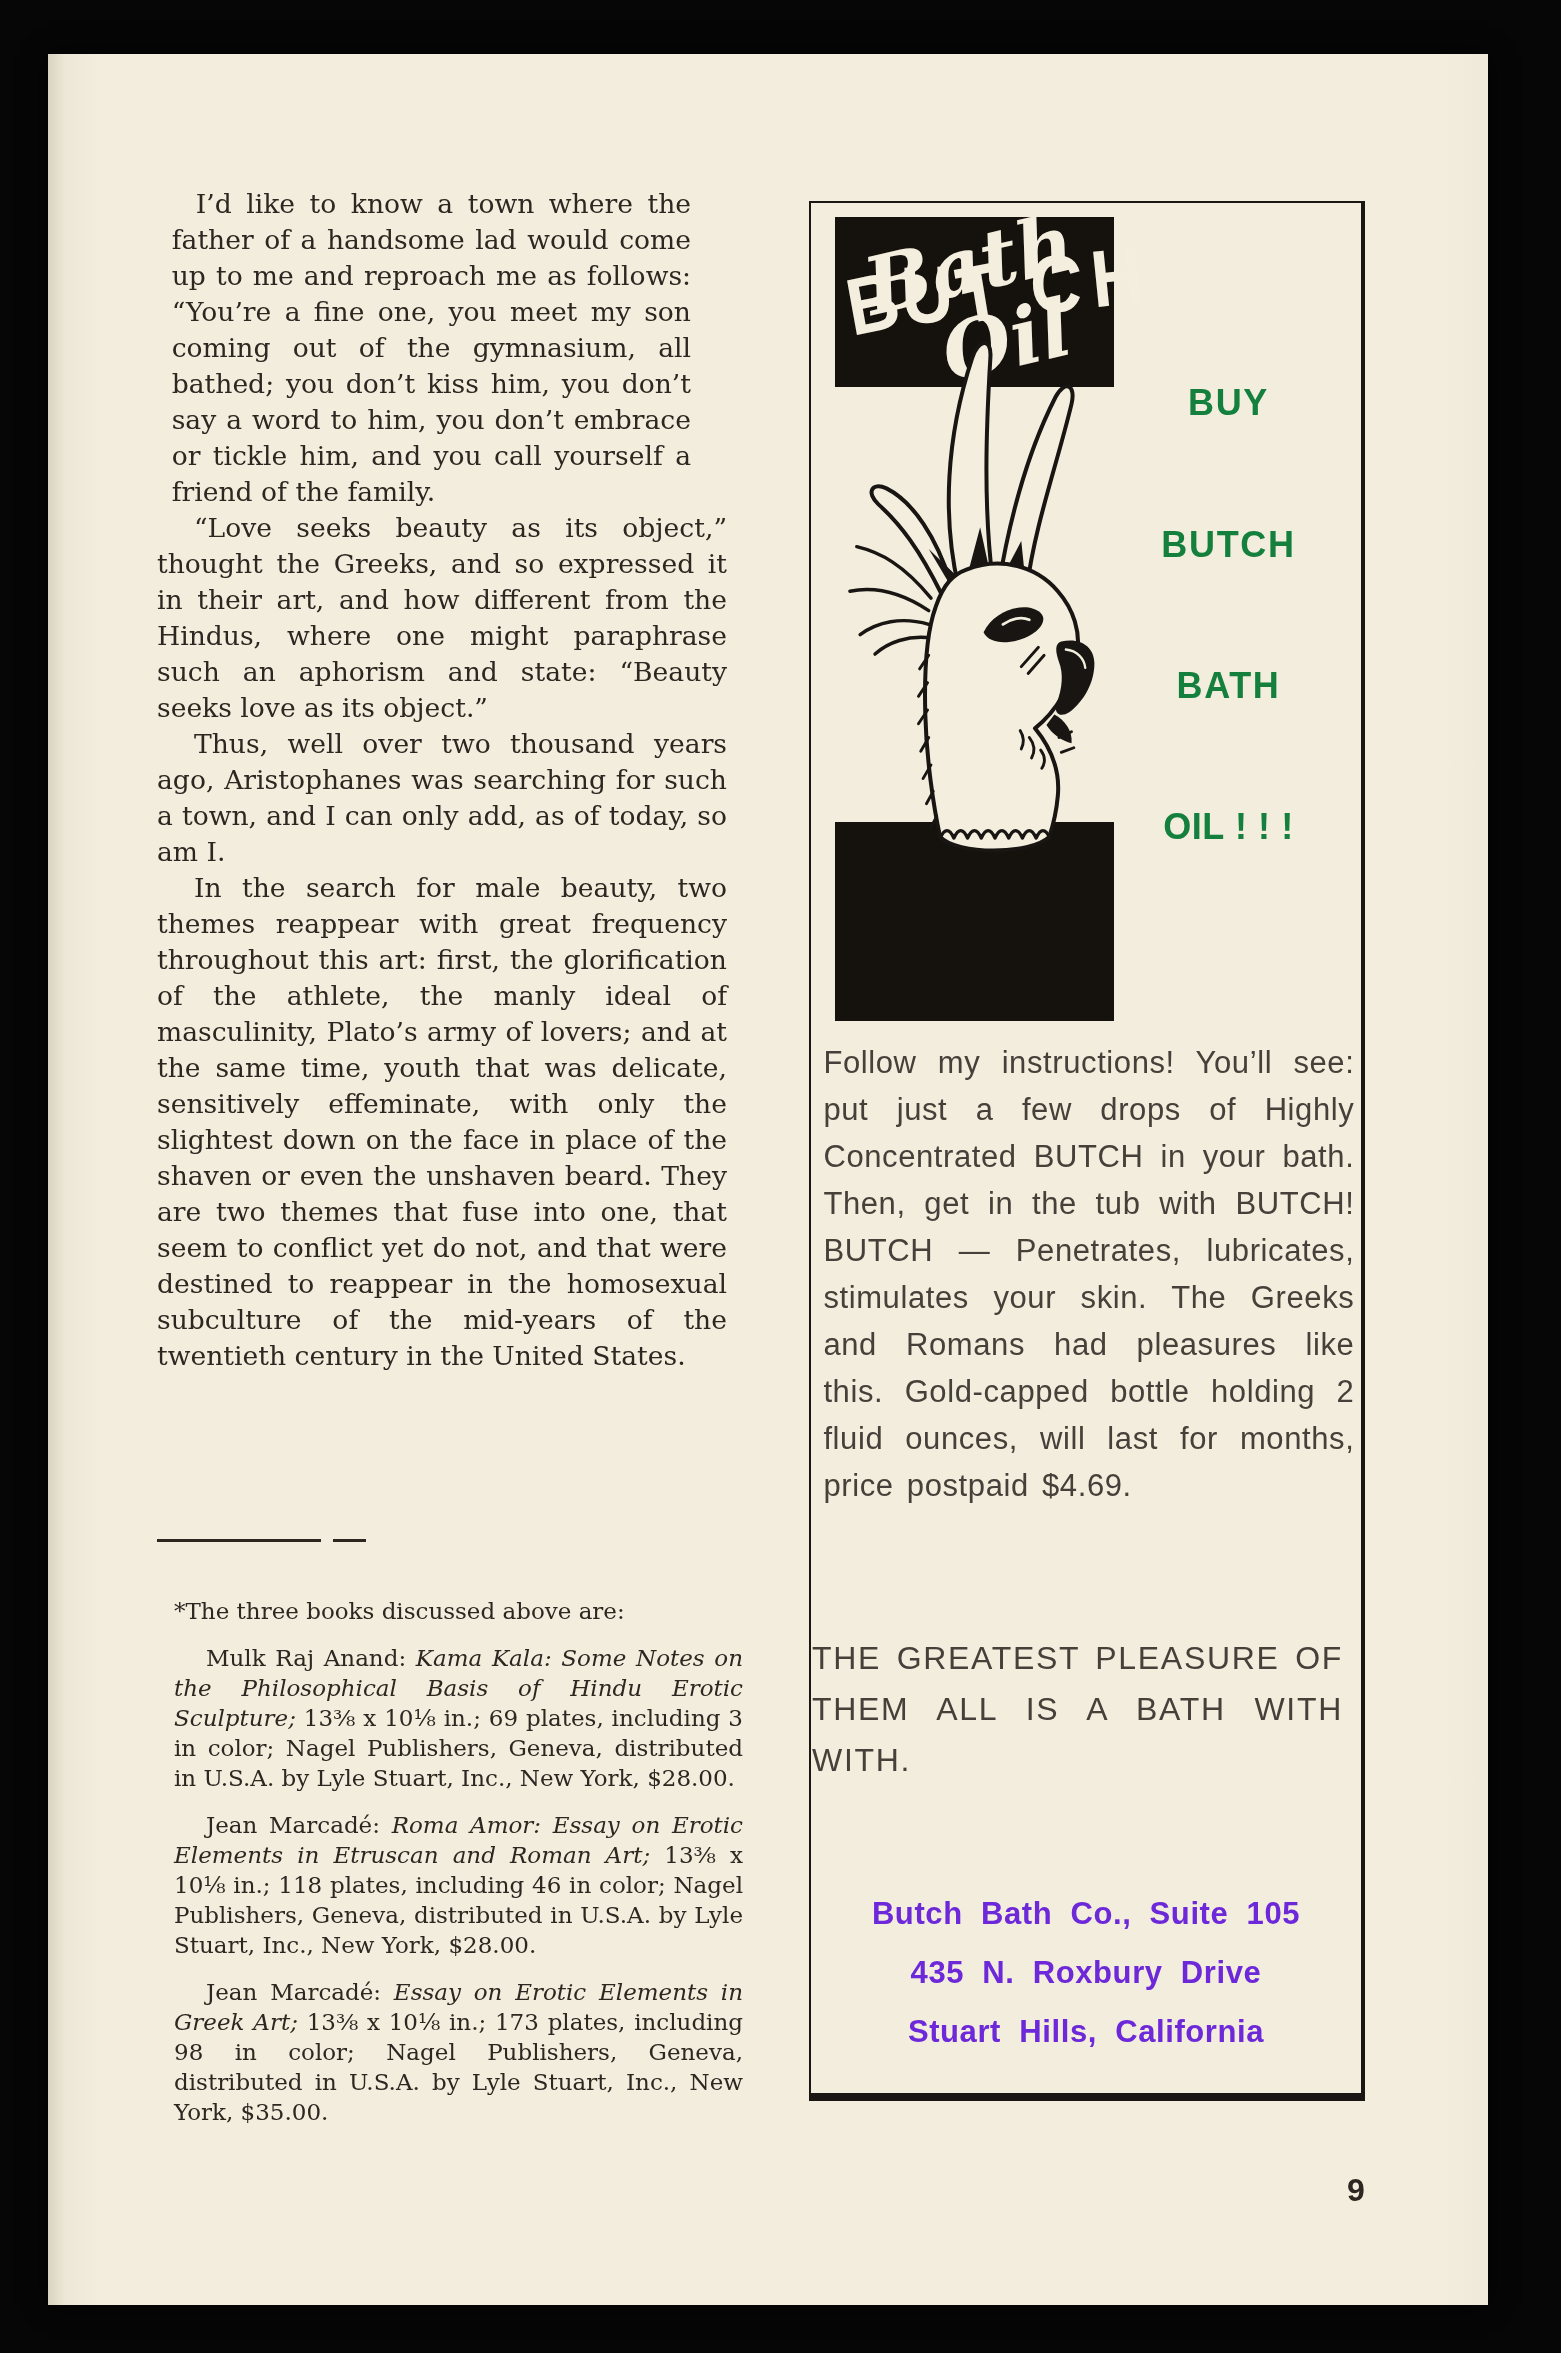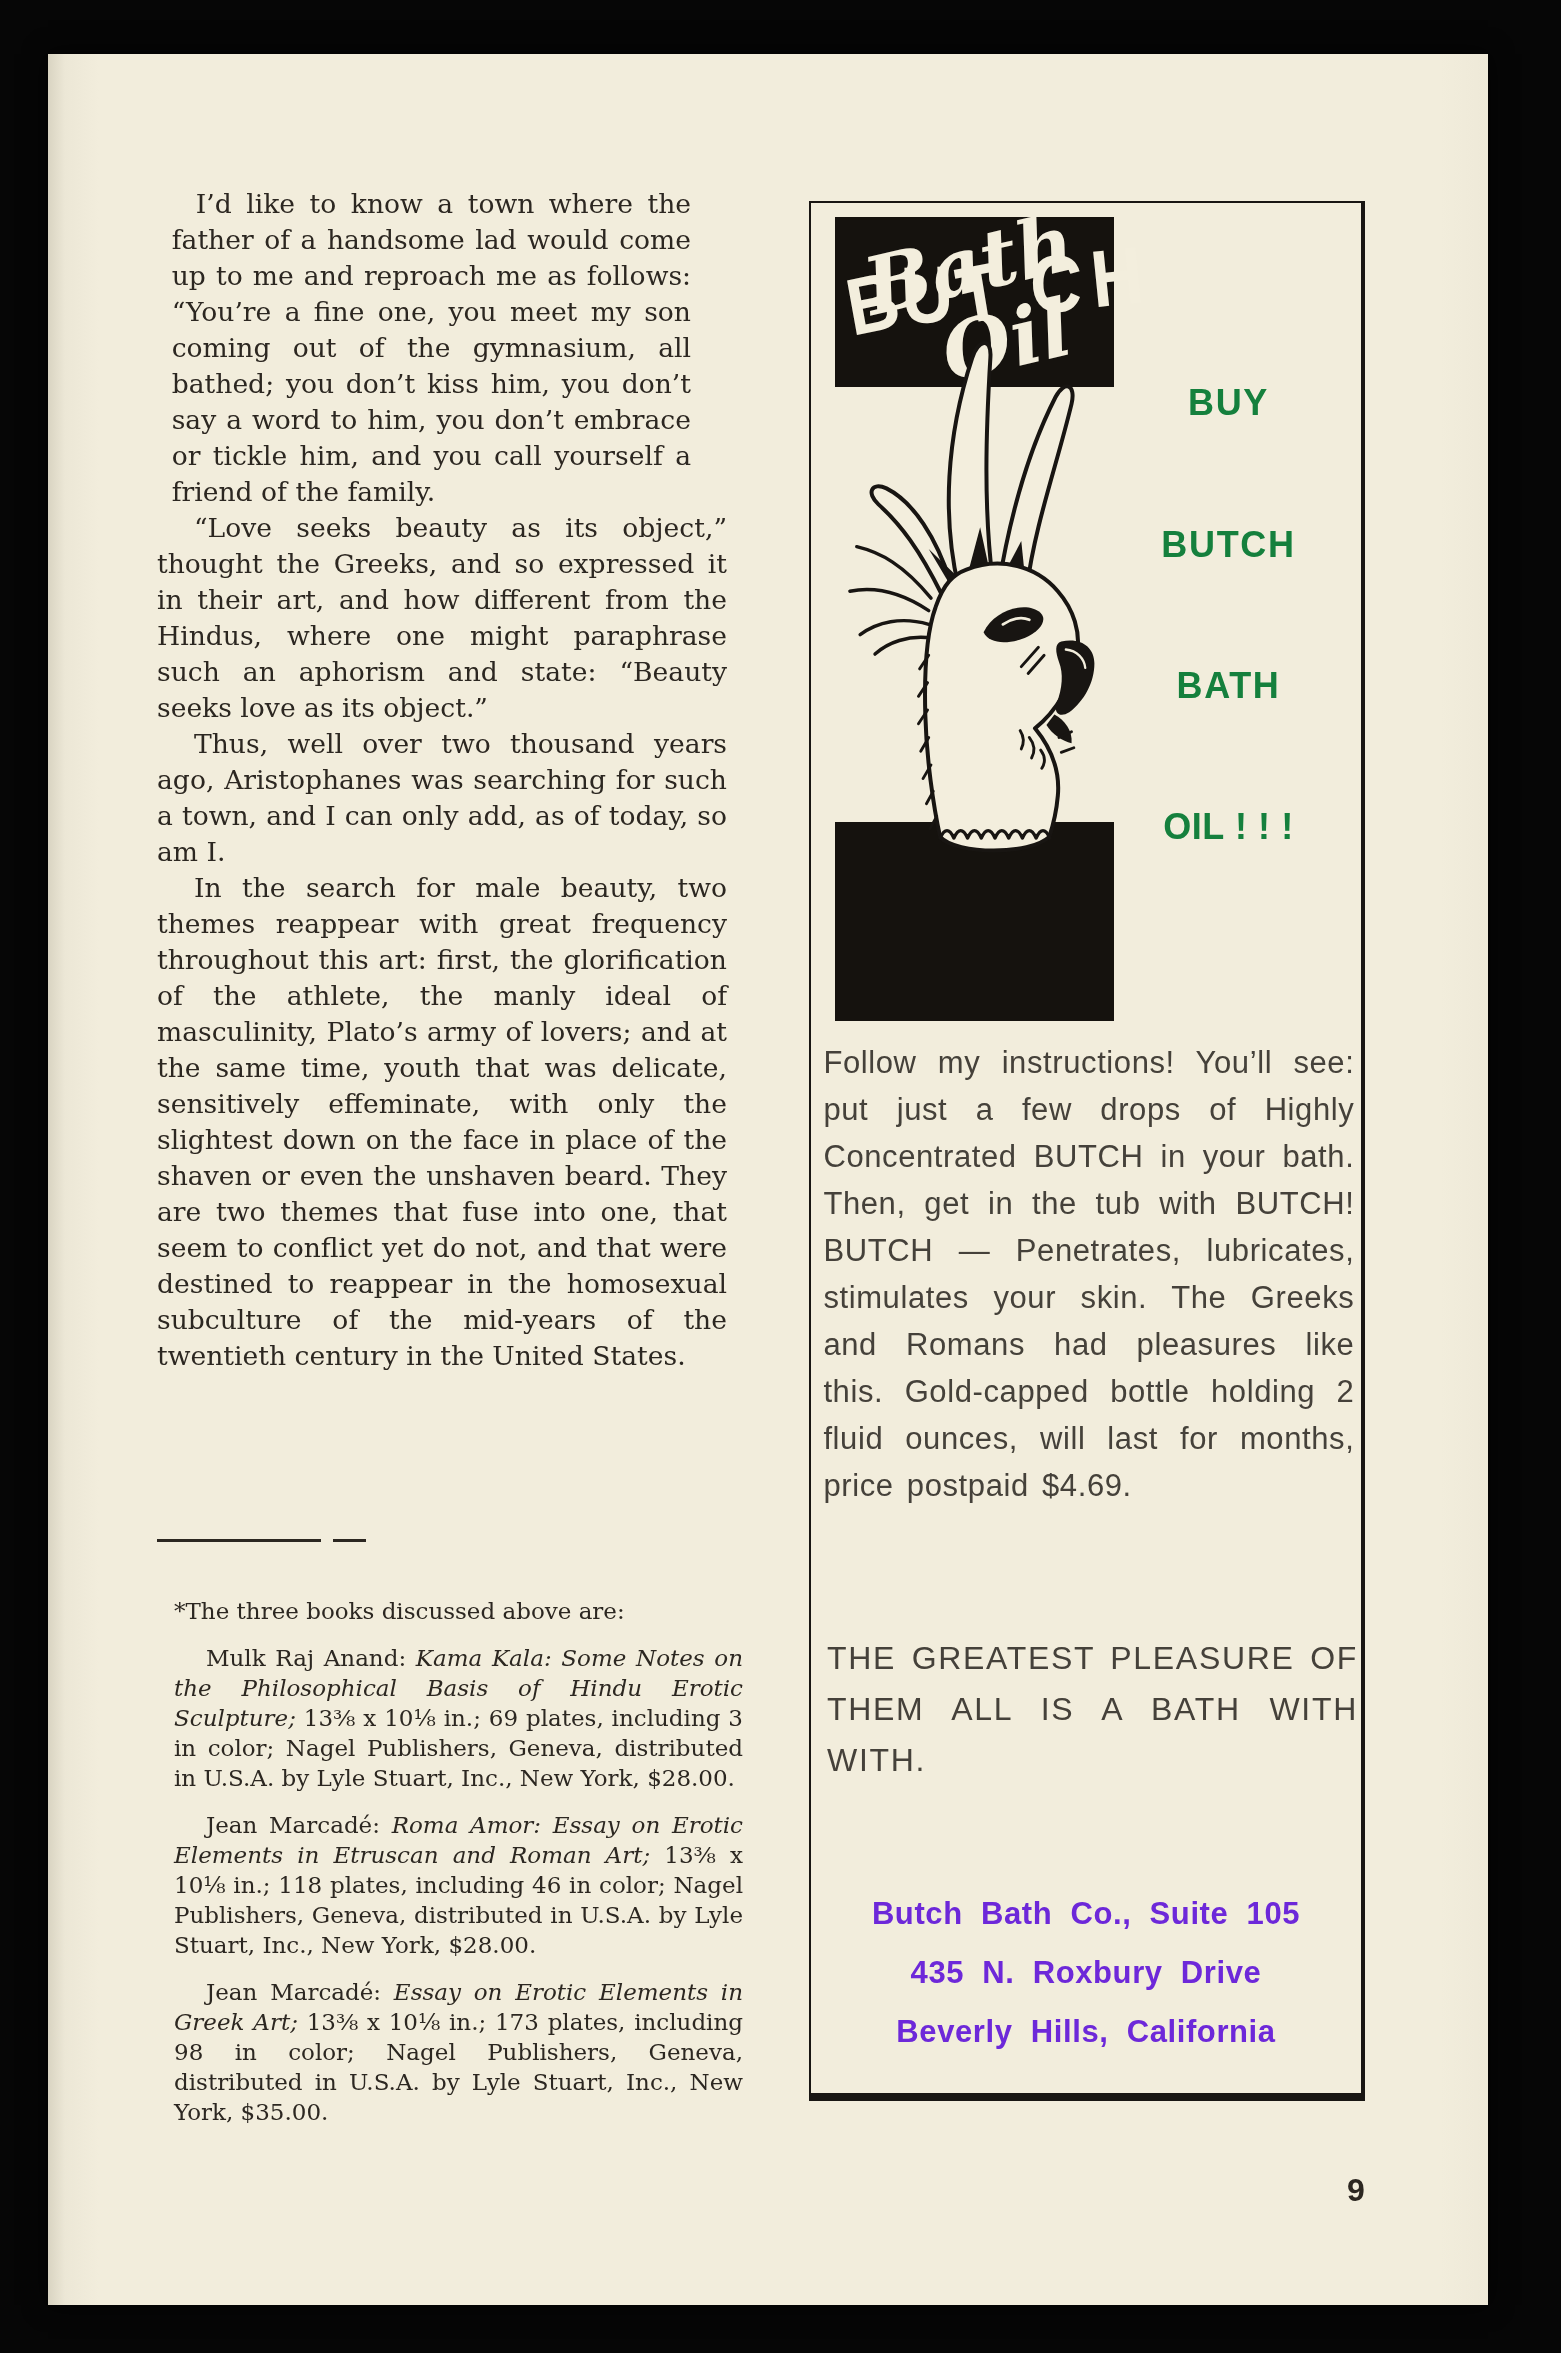--- a/index.html
+++ b/index.html
@@ -76,21 +76,21 @@
     letter-spacing:1.7px;color:#15803d;white-space:nowrap;
   }
   .hl0{top:178px;} .hl1{top:320px;} .hl2{top:461px;} .hl3{top:602px;letter-spacing:0.6px;}
 
   .ad-body{
     position:absolute;left:12.4px;top:836px;width:531px;
     font-family:"Liberation Sans",sans-serif;font-size:31px;line-height:47px;
     color:#45413a;letter-spacing:0.6px;word-spacing:4px;text-align:justify;
   }
   .tagline{
-    position:absolute;left:16px;top:1430px;width:531px;
+    position:absolute;left:1px;top:1430px;width:531px;
     font-family:"Liberation Sans",sans-serif;font-size:32px;line-height:51px;
     color:#45413a;letter-spacing:1.7px;
   }
   .tagline .jl{text-align:justify;text-align-last:justify;}
   .address{
     position:absolute;left:0;top:1681px;width:100%;text-align:center;
     font-family:"Liberation Sans",sans-serif;font-weight:700;font-size:31px;
     line-height:59px;color:#6d28d9;word-spacing:9px;letter-spacing:0.6px;
   }
 
@@ -189,21 +189,21 @@
 
     <div class="tagline">
       <div class="jl">THE GREATEST PLEASURE OF</div>
       <div class="jl">THEM ALL IS A BATH WITH</div>
       <div>WITH.</div>
     </div>
 
     <div class="address">
       <div>Butch Bath Co., Suite 105</div>
       <div>435 N. Roxbury Drive</div>
-      <div>Beverly Hills, California</div>
+      <div>Stuart Hills, California</div>
     </div>
 
   </div>
 
   <div class="page-number">9</div>
 
 </div>
 
 
 </body></html>

